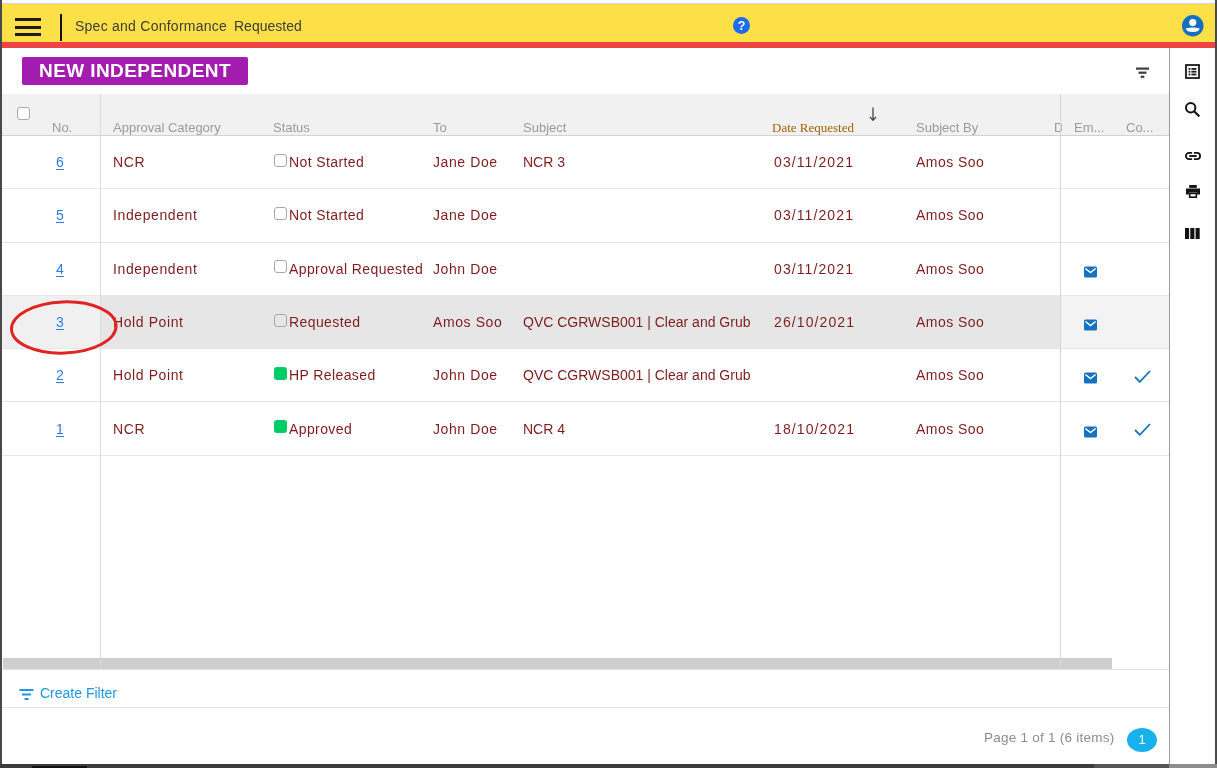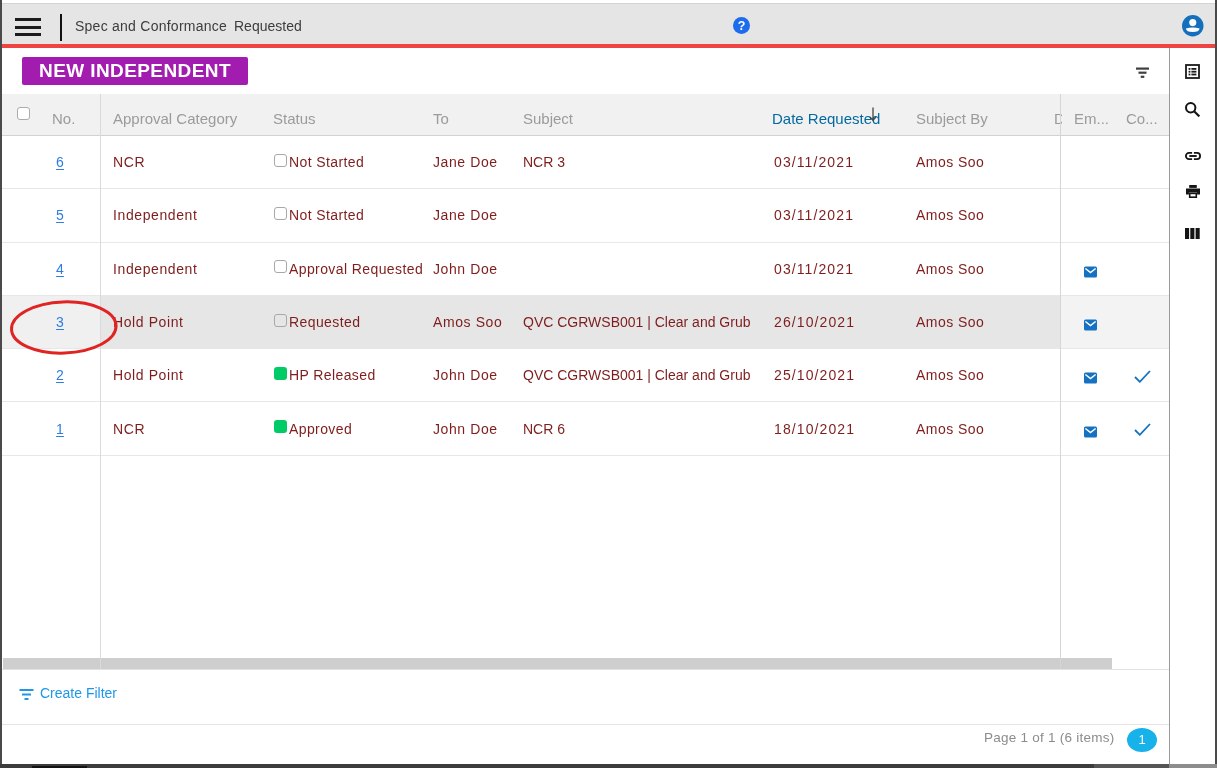--- a/index.html
+++ b/index.html
@@ -13,40 +13,40 @@
 
 #bl { left:0; top:0; width:1.5px; height:764px; background:#4a4a4a; }
 #br { left:1215px; top:0; width:2px; height:764px; background:#4a4a4a; }
 #tl { left:1px; top:3px; width:1214px; height:1px; background:#d4d4d4; }
 #botbar1 { left:0; top:764px; width:1094px; height:4px; background:#3c3c3c; }
 #botbar2 { left:1094px; top:764px; width:75px; height:4px; background:#555555; }
 #botbar3 { left:1169px; top:764px; width:48px; height:4px; background:#8d8d8d; }
 #botnoise { left:32px; top:765.5px; width:55px; height:2.5px; background:#121212; }
 
 
-#topbar { left:1px; top:4px; width:1214px; height:44px; background:#e5e5e5; border-bottom:4px solid #ef4444; }
+#topbar { left:1px; top:4px; width:1214px; height:44px; background:#fde047; border-bottom:6px solid #ef4444; }
 .hline { position:absolute; left:14px; width:26px; height:3px; background:#1c1c1c; }
 #divider { left:59px; top:10px; width:2px; height:27px; background:#111; }
 #title1 { left:74px; top:0; height:44px; line-height:44px; font-size:14px; color:#3d3d3d; letter-spacing:0.25px; }
 #title2 { left:233px; top:0; height:44px; line-height:44px; font-size:14px; color:#3d3d3d; }
 #helpicon { left:732px; top:13px; }
 #nrx { left:768px; top:0; height:45px; line-height:45px; font-size:12.5px; color:#1d6be0; letter-spacing:0.55px; }
 #usericon { left:1181px; top:11px; }
 
 
 #btn { left:22px; top:57px; width:226px; height:28px; background:#a21caf; border-radius:2px;
   color:#fff; font-weight:bold; font-size:19px; text-align:center; line-height:28px; letter-spacing:0.4px; }
 #filtericon { left:1135.5px; top:65px; }
 
 
 #sidebarline { left:1169px; top:48px; width:1px; height:716px; background:#9a9a9a; }
 
 
 #ghead { left:2px; top:94px; width:1167px; height:42px; background:#f1f1f1; border-bottom:1px solid #d2d2d2; }
-.hcell { position:absolute; top:4px; height:41px; line-height:41px; font-size:15px; color:#9b9b9b; white-space:nowrap; }
+.hcell { position:absolute; top:13px; height:41px; line-height:41px; font-size:13px; color:#9b9b9b; white-space:nowrap; }
 #hcb { position:absolute; left:15px; top:13px; width:13px; height:13px; border:1.5px solid #ababab; border-radius:3px; background:#fff; }
 
 
 #vln1 { left:100px; top:94px; width:1px; height:575px; background:#dadada; }
 #vln2 { left:1060px; top:94px; width:1px; height:575px; background:#d6d6d6; }
 
 
 .row { position:absolute; left:2px; width:1167px; height:53.3px; border-bottom:1px solid #e7e7e7; background:#fff; }
 .cell { position:absolute; top:0; height:52.3px; line-height:52.3px; font-size:14px; color:#7f1d1d; white-space:nowrap; }
 .num { left:36px; width:44px; text-align:center; color:#2e7ce0; text-decoration:underline; text-underline-offset:2px; }
@@ -58,21 +58,21 @@
 .subj{ left:521px; }
 .dt  { left:772px; letter-spacing:1.1px; }
 .rq  { left:914px; letter-spacing:0.45px; }
 .env { position:absolute; left:1082px; top:21px; }
 .chk { position:absolute; left:1132px; top:19.5px; }
 
 #emptyarea { left:2px; top:455.9px; width:1167px; height:202px; background:#fff; }
 #scrollthumb { left:3px; top:658px; width:1109px; height:11px; background:#cecece; }
 #gridbottom { left:2px; top:669px; width:1167px; height:1px; background:#e2e2e2; }
 
-#cfrow { left:2px; top:670px; width:1167px; height:55px; border-bottom:1px solid #e4e4e4; }
+#cfrow { left:2px; top:670px; width:1167px; height:38px; border-bottom:1px solid #e4e4e4; }
 #cftext { left:38px; top:1.5px; height:42px; line-height:42px; font-size:14px; color:#1e97e8; }
 
 #pager { left:984px; top:712px; width:186px; height:52px; }
 #pagertext { left:0; top:0; height:52px; line-height:52px; font-size:13.5px; color:#8c8c8c; letter-spacing:0.25px; }
 #pagerbubble { left:143px; top:16px; width:30px; height:24px; border-radius:50%; background:#17b2e9;
   color:#fff; font-size:13px; text-align:center; line-height:24px; }
 
 #redellipse { left:8px; top:296px; }
 </style>
 </head>
@@ -109,21 +109,21 @@
   </svg>
 </div>
 
 <div class="abs" id="ghead">
   <div id="hcb"></div>
   <div class="hcell" style="left:50px">No.</div>
   <div class="hcell" style="left:111px">Approval Category</div>
   <div class="hcell" style="left:271px">Status</div>
   <div class="hcell" style="left:431px">To</div>
   <div class="hcell" style="left:521px">Subject</div>
-  <div class="hcell" style="left:770px; color:#0369a1;">Date Requested</div>
+  <div class="hcell" style="left:770px; color:#a16207;font-family:Liberation Serif, serif;">Date Requested</div>
   <div style="position:absolute; left:867px; top:12px;">
     <svg width="8" height="16" viewBox="0 0 8 16">
         <path d="M4 1.5 v12.5 M0.9 10.9 L4 14.2 L7.1 10.9" stroke="#454545" stroke-width="1.3" fill="none"></path>
       </svg>
   </div>
   <div class="hcell" style="left:914px">Subject By</div>
   <div class="hcell" style="left:1052px; width:8px; overflow:hidden;">Da</div>
   <div class="hcell" style="left:1072px">Em...</div>
   <div class="hcell" style="left:1124px">Co...</div>
 </div>
@@ -176,37 +176,36 @@
         <path d="M1.4 2.5 L6.5 6.6 L11.6 2.5" stroke="#fff" stroke-width="1.5" fill="none"></path>
       </svg></div>
 </div>
 <div class="row" style="top:349.2px">
   <div class="cell num">2</div>
   <div class="cell cat">Hold Point</div>
   <div class="cbg"></div>
     <div class="cell st">HP Released</div>
   <div class="cell to">John Doe</div>
   <div class="cell subj">QVC CGRWSB001 | Clear and Grub</div>
-  <div class="cell dt">25/10/2021</div>
   <div class="cell rq">Amos Soo</div>
   <div class="env"><svg width="13" height="12" viewBox="0 0 13 12">
         <rect x="0" y="0.5" width="13" height="11" rx="1.5" fill="#1572c2"></rect>
         <path d="M1.4 2.5 L6.5 6.6 L11.6 2.5" stroke="#fff" stroke-width="1.5" fill="none"></path>
       </svg></div>
   <div class="chk"><svg width="17" height="13" viewBox="0 0 17 13">
         <path d="M1 7 L5.8 11.8 L16 1" stroke="#1572c2" stroke-width="1.8" fill="none"></path>
       </svg></div>
 </div>
 <div class="row" style="top:402.5px">
   <div class="cell num">1</div>
   <div class="cell cat">NCR</div>
   <div class="cbg"></div>
     <div class="cell st">Approved</div>
   <div class="cell to">John Doe</div>
-  <div class="cell subj">NCR 6</div>
+  <div class="cell subj">NCR 4</div>
   <div class="cell dt">18/10/2021</div>
   <div class="cell rq">Amos Soo</div>
   <div class="env"><svg width="13" height="12" viewBox="0 0 13 12">
         <rect x="0" y="0.5" width="13" height="11" rx="1.5" fill="#1572c2"></rect>
         <path d="M1.4 2.5 L6.5 6.6 L11.6 2.5" stroke="#fff" stroke-width="1.5" fill="none"></path>
       </svg></div>
   <div class="chk"><svg width="17" height="13" viewBox="0 0 17 13">
         <path d="M1 7 L5.8 11.8 L16 1" stroke="#1572c2" stroke-width="1.8" fill="none"></path>
       </svg></div>
 </div>

